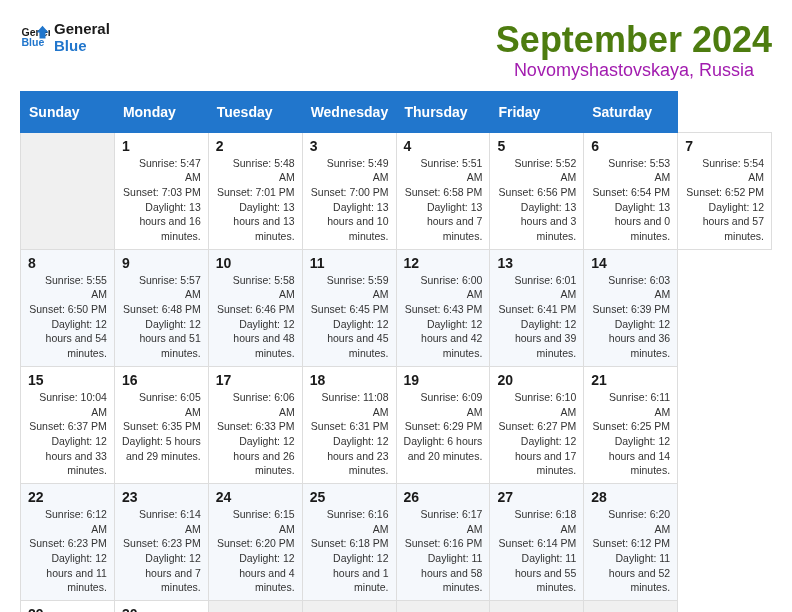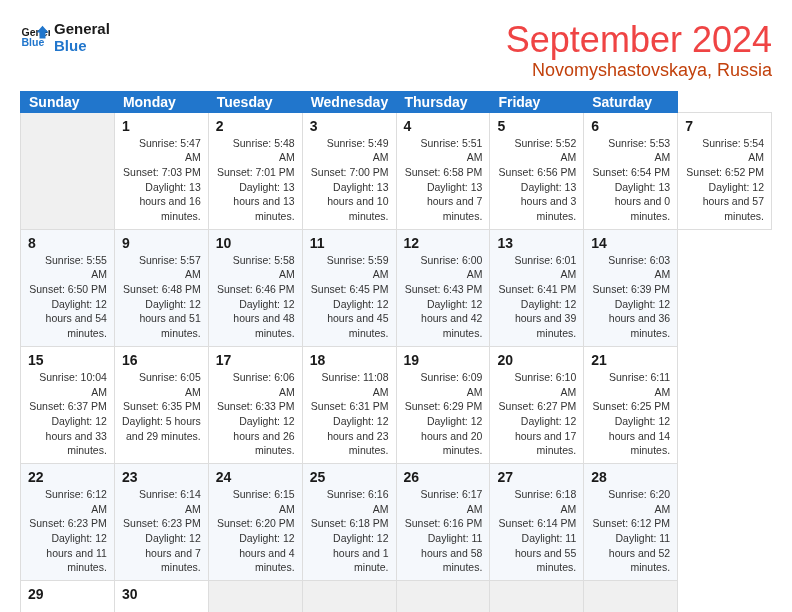--- a/index.html
+++ b/index.html
@@ -23,38 +23,39 @@
     }
     .logo-icon {
       width: 30px;
       height: 30px;
     }
     .title-area {
       text-align: right;
     }
     .calendar-title {
       font-size: 36px;
-      font-weight: normal;
-      color: #ef4444;
+      font-weight: bold;
+      color: #4d7c0f;
       line-height: 1.1;
     }
     .calendar-subtitle {
       font-size: 18px;
-      color: #c2410c;
+      color: #a21caf;
+      text-align: center;
     }
     table {
       width: 100%;
       border-collapse: collapse;
       table-layout: fixed;
     }
     thead tr th {
       background: #2176cc;
       color: #fff;
       text-align: left;
-      padding: 2px 8px;
+      padding: 12px 8px;
       font-size: 14px;
       font-weight: bold;
       border: 1px solid #2176cc;
     }
     tbody tr td {
       vertical-align: top;
       padding: 5px 7px;
       font-size: 11px;
       color: #333;
       border: 1px solid #ddd;
@@ -265,21 +266,21 @@
             <div>Sunrise: 11:08 AM</div>
             <div>Sunset: 6:31 PM</div>
             <div>Daylight: 12 hours and 23 minutes.</div>
           </div>
         </td>
         <td>
           <span class="day-num">19</span>
           <div class="day-info">
             <div>Sunrise: 6:09 AM</div>
             <div>Sunset: 6:29 PM</div>
-            <div>Daylight: 12 hours and 20 minutes.</div>
+            <div>Daylight: 6 hours and 20 minutes.</div>
           </div>
         </td>
         <td>
           <span class="day-num">20</span>
           <div class="day-info">
             <div>Sunrise: 6:10 AM</div>
             <div>Sunset: 6:27 PM</div>
             <div>Daylight: 12 hours and 17 minutes.</div>
           </div>
         </td>

